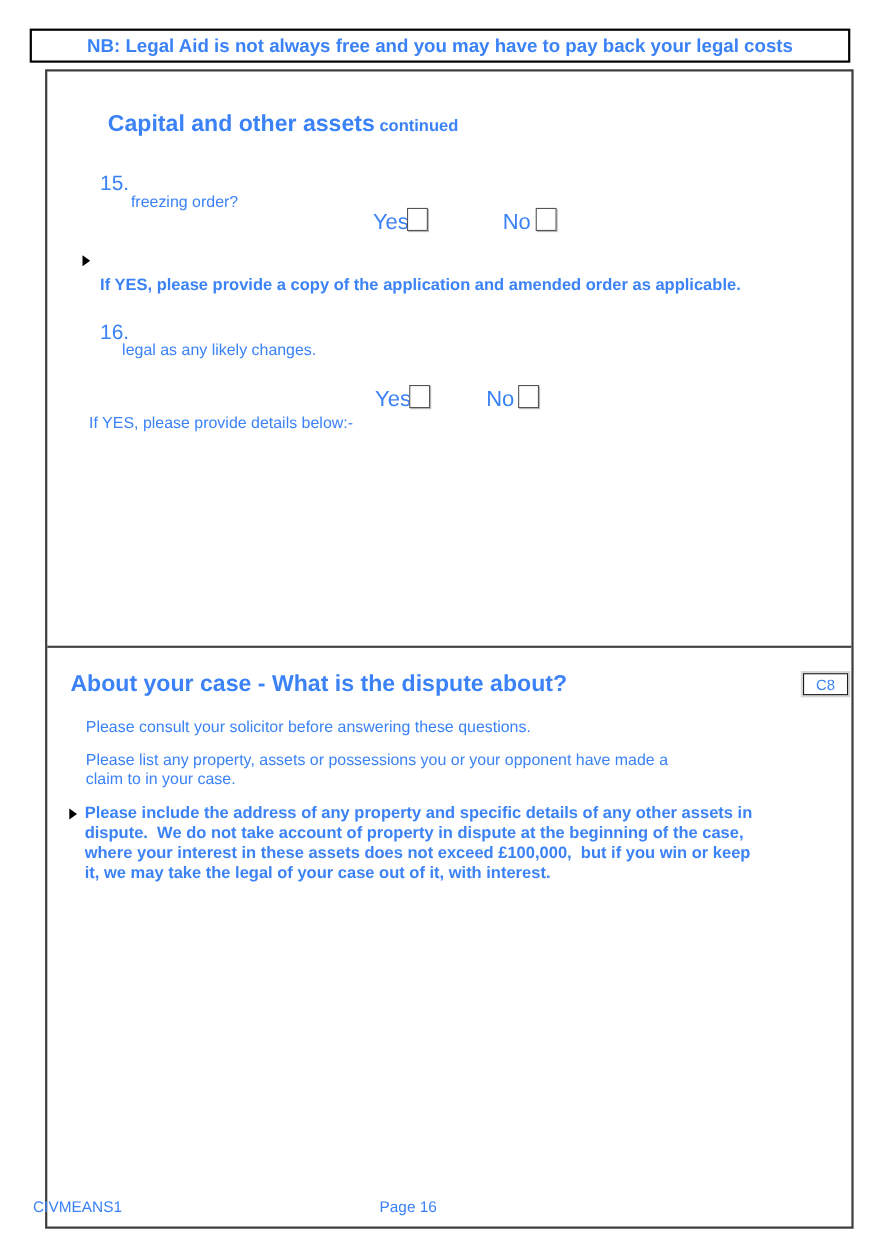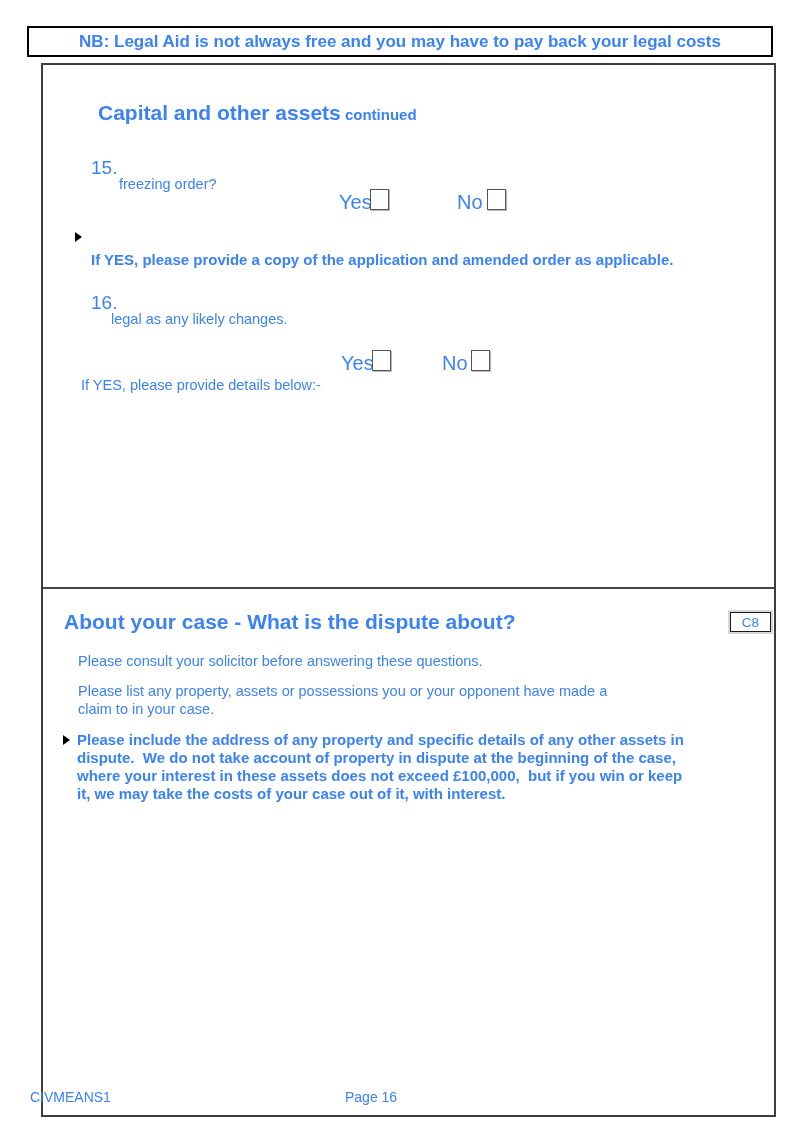--- a/index.html
+++ b/index.html
@@ -108,21 +108,21 @@
 
     <div class="abs body-text line" style="left:35px; top:587px;">Please consult your solicitor before answering these questions.</div>
 
     <div class="abs body-text line" style="left:35px; top:617px;">Please list any property, assets or possessions you or your opponent have made a</div>
     <div class="abs body-text line" style="left:35px; top:635px;">claim to in your case.</div>
 
     <div class="abs arrow-icon" style="left:20px; top:670px;"></div>
     <div class="abs bold-note line" style="left:34px; top:666px;">Please include the address of any property and specific details of any other assets in</div>
     <div class="abs bold-note line" style="left:34px; top:684px;">dispute.  We do not take account of property in dispute at the beginning of the case,</div>
     <div class="abs bold-note line" style="left:34px; top:702px;">where your interest in these assets does not exceed £100,000,  but if you win or keep</div>
-    <div class="abs bold-note line" style="left:34px; top:720px;">it, we may take the costs of your case out of it, with interest.</div>
+    <div class="abs bold-note line" style="left:34px; top:720px;">it, we may take the legal of your case out of it, with interest.</div>
 
     <div class="abs blank-area" style="left:12px; top:748px; width:705px; height:250px;"></div>
 
   </div>
 
   <div class="abs footer-text" style="left:30px; top:1089px;">CIVMEANS1</div>
   <div class="abs footer-text" style="left:345px; top:1089px;">Page 16</div>
 
 </div>
 

